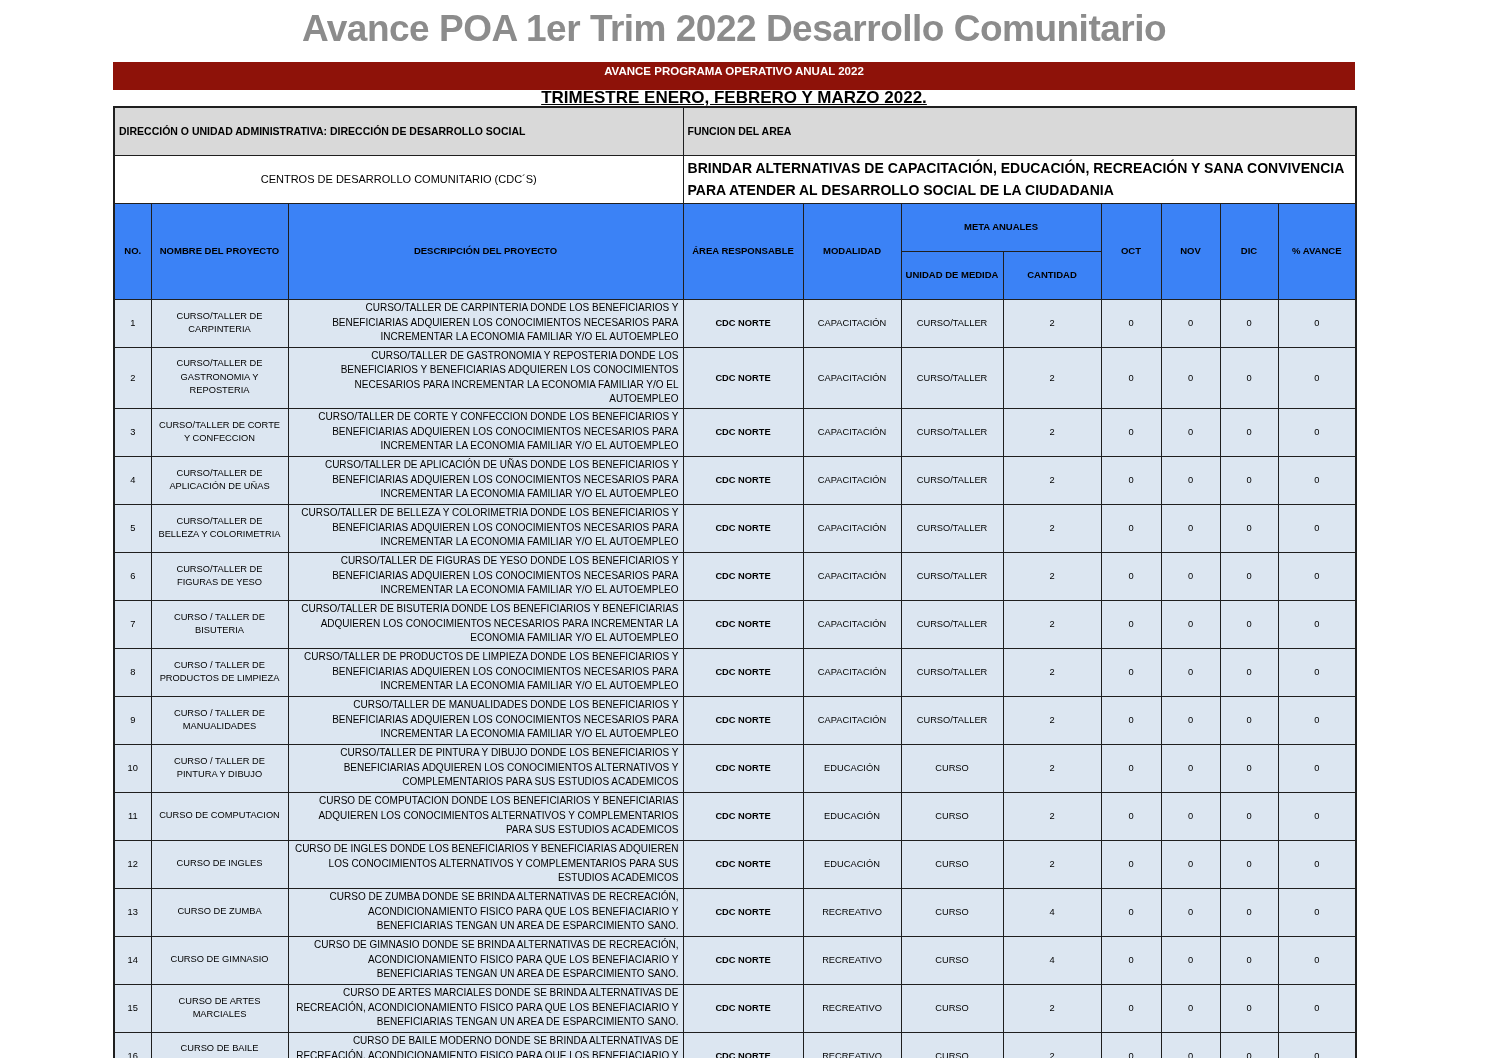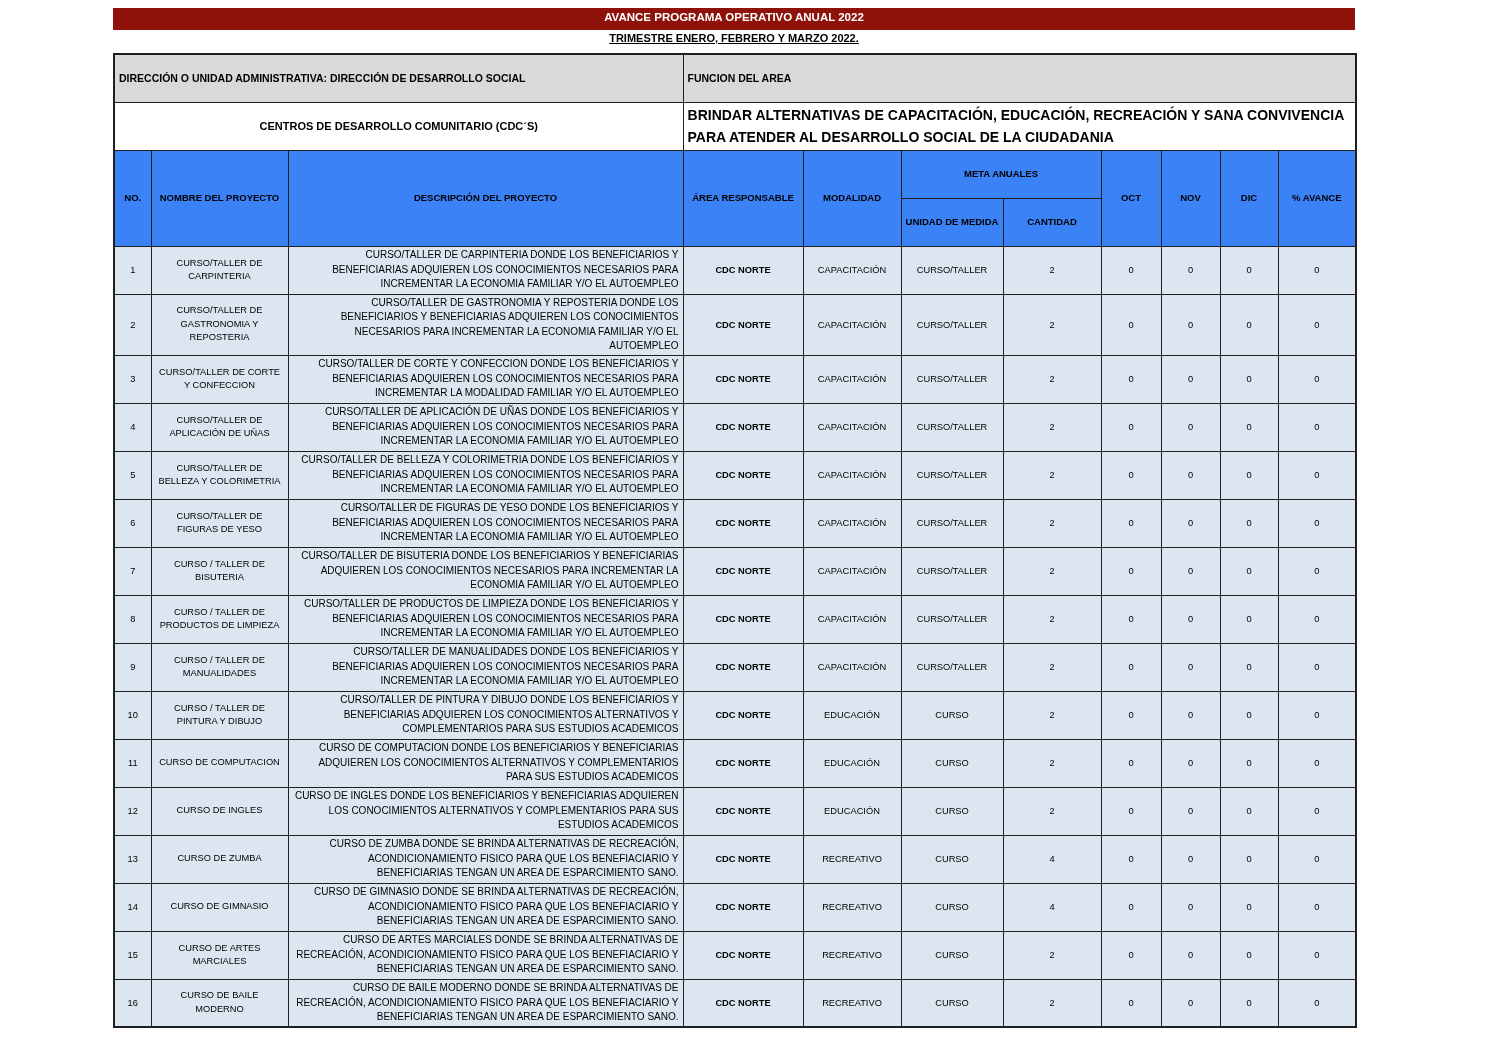--- a/index.html
+++ b/index.html
@@ -13,66 +13,67 @@
   .big-title{
     text-align:center;
     font-size:37px;font-weight:bold;color:#8c8c8c;
     letter-spacing:-0.5px;
     margin:0 0 12px 0;
     white-space:nowrap;
   }
   .banner{
     background:#8e1209;color:#ffffff;
     font-size:11.5px;font-weight:bold;text-align:center;
-    height:22px;line-height:18px;
+    height:28px;line-height:18px;
   }
   .subtitle{
-    font-size:11px;font-weight:bold;text-align:center;
+    font-size:17px;font-weight:bold;text-align:center;
     text-decoration:underline;
-    height:23px;line-height:16px;
+    height:16px;line-height:16px;
   }
   table.poa{
     border-collapse:collapse;
     width:1242px;
     table-layout:fixed;
     border:2px solid #1f1f1f;
   }
   table.poa td, table.poa th{
     border:1px solid #1f1f1f;
     padding:1px 4px;
     overflow:hidden;
     vertical-align:middle;
   }
   tr.r-admin td{
     background:#d9d9d9;font-size:10.5px;font-weight:bold;height:15px;
   }
   td.admin-left{text-align:left;margin-left:28px;}
   td.admin-right{text-align:left;}
   tr.r-area td{background:#ffffff;height:41px;}
-  td.area-name{text-align:center;font-weight:bold;font-size:11px;}
+  td.area-name{text-align:center;font-weight:normal;font-size:11px;}
   td.area-func{text-align:left;font-weight:bold;font-size:14px;line-height:1.6;}
   tr.r-head th{
     background:#3b82f6;font-size:9.5px;font-weight:bold;text-align:center;
     height:19px;line-height:1.15;
   }
   tbody td{
     background:#dce6f1;font-size:9.3px;text-align:center;
   }
   tbody tr{height:48px;}
   td.c-desc{
     text-align:right;font-size:10px;line-height:1.45;padding-left:5px;margin-top:22px;
   }
   td.c-area{font-weight:bold;margin-left:44px;}
   td.c-nombre{line-height:1.45;}
 </style>
 </head>
 <body>
 
 <div class="sheet">
 
+  <h1 class="big-title">Avance POA 1er Trim 2022 Desarrollo Comunitario</h1>
 
   <div class="banner">AVANCE PROGRAMA OPERATIVO ANUAL 2022</div>
   <div class="subtitle">TRIMESTRE ENERO, FEBRERO Y MARZO 2022.</div>
 
   <table class="poa">
     <colgroup>
       <col style="width:37px">
         <col style="width:137px">
         <col style="width:395px">
       <col style="width:120px">
@@ -133,21 +134,21 @@
           <td class="c-unidad">CURSO/TALLER</td>
           <td class="c-cant">2</td>
           <td class="c-month">0</td>
           <td class="c-month">0</td>
           <td class="c-month">0</td>
           <td class="c-av">0</td>
         </tr>
         <tr>
           <td class="c-no">3</td>
           <td class="c-nombre">CURSO/TALLER  DE CORTE Y CONFECCION</td>
-          <td class="c-desc">CURSO/TALLER DE CORTE Y CONFECCION DONDE LOS BENEFICIARIOS Y BENEFICIARIAS ADQUIEREN LOS CONOCIMIENTOS NECESARIOS PARA INCREMENTAR LA MODALIDAD FAMILIAR Y/O EL AUTOEMPLEO</td>
+          <td class="c-desc">CURSO/TALLER DE CORTE Y CONFECCION DONDE LOS BENEFICIARIOS Y BENEFICIARIAS ADQUIEREN LOS CONOCIMIENTOS NECESARIOS PARA INCREMENTAR LA ECONOMIA FAMILIAR Y/O EL AUTOEMPLEO</td>
           <td class="c-area">CDC NORTE</td>
           <td class="c-mod">CAPACITACIÓN</td>
           <td class="c-unidad">CURSO/TALLER</td>
           <td class="c-cant">2</td>
           <td class="c-month">0</td>
           <td class="c-month">0</td>
           <td class="c-month">0</td>
           <td class="c-av">0</td>
         </tr>
         <tr>

